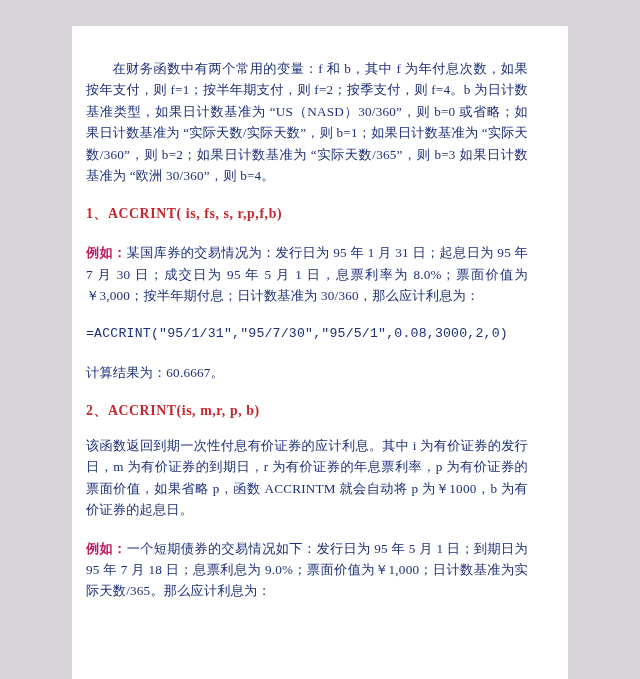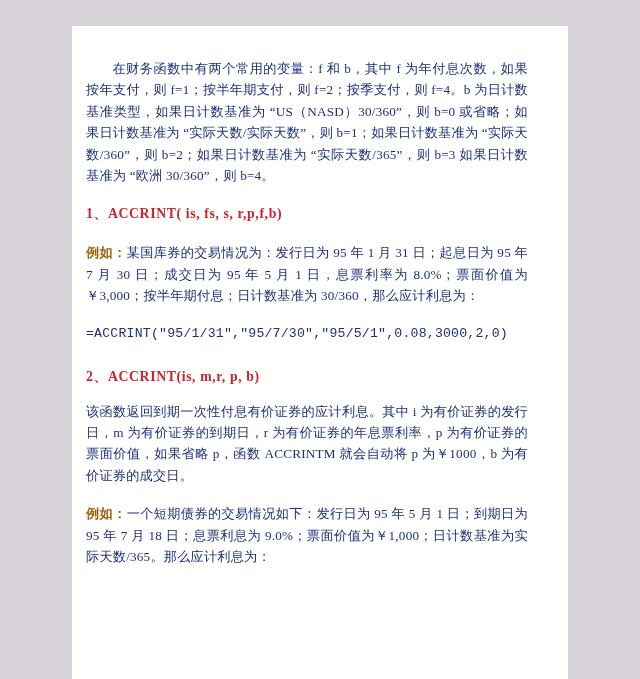--- a/index.html
+++ b/index.html
@@ -44,21 +44,21 @@
     color: #c9252c;
     font-weight: bold;
     font-size: 13.8px;
     margin: 0 0 13px 0;
     line-height: 1.6;
     letter-spacing: 0.6px;
   }
   .heading .u {
   }
   .eg-label {
-    color: #a16207;
+    color: #be185d;
     font-weight: bold;
     font-family: Liberation Serif, serif;
   }
   .formula {
     color: #1d2f7a;
     font-size: 13.2px;
     margin: 0 0 13px 0;
     line-height: 1.6;
     font-family: "Liberation Mono", monospace;
   }
@@ -80,25 +80,26 @@
     <div class="gap-lg"></div>
 
     <p><span class="eg-label">例如：</span><span>某国库券的交易情况为：发行日为 95 年 1 月 31 日；起息日为 95 年 7 月 30 日；成交日为 95 年 5 月 1 日，息票利率为 8.0%；票面价值为￥3,000；按半年期付息；日计数基准为 30/360，那么应计利息为：</span></p>
 
     <div class="gap-lg"></div>
 
     <p class="formula">=ACCRINT("95/1/31","95/7/30","95/5/1",0.08,3000,2,0)</p>
 
     <div class="gap-lg"></div>
 
+    <p>计算结果为：60.6667。</p>
 
     <div class="gap-lg"></div>
 
     <p class="heading"><span>2、</span><span>ACCRINT</span><span>(is, m,r, p, b)</span></p>
 
-    <p>该函数返回到期一次性付息有价证券的应计利息。其中 i 为有价证券的发行日，m 为有价证券的到期日，r 为有价证券的年息票利率，p 为有价证券的票面价值，如果省略 p，函数 ACCRINTM 就会自动将 p 为￥1000，b 为有价证券的成交日。</p>
+    <p>该函数返回到期一次性付息有价证券的应计利息。其中 i 为有价证券的发行日，m 为有价证券的到期日，r 为有价证券的年息票利率，p 为有价证券的票面价值，如果省略 p，函数 ACCRINTM 就会自动将 p 为￥1000，b 为有价证券的起息日。</p>
 
     <div class="gap-lg"></div>
 
     <p><span class="eg-label">例如：</span><span>一个短期债券的交易情况如下：发行日为 95 年 5 月 1 日；到期日为 95 年 7 月 18 日；息票利息为 9.0%；票面价值为￥1,000；日计数基准为实际天数/365。那么应计利息为：</span></p>
 
   </div>
 </div>
 
 </body></html>

